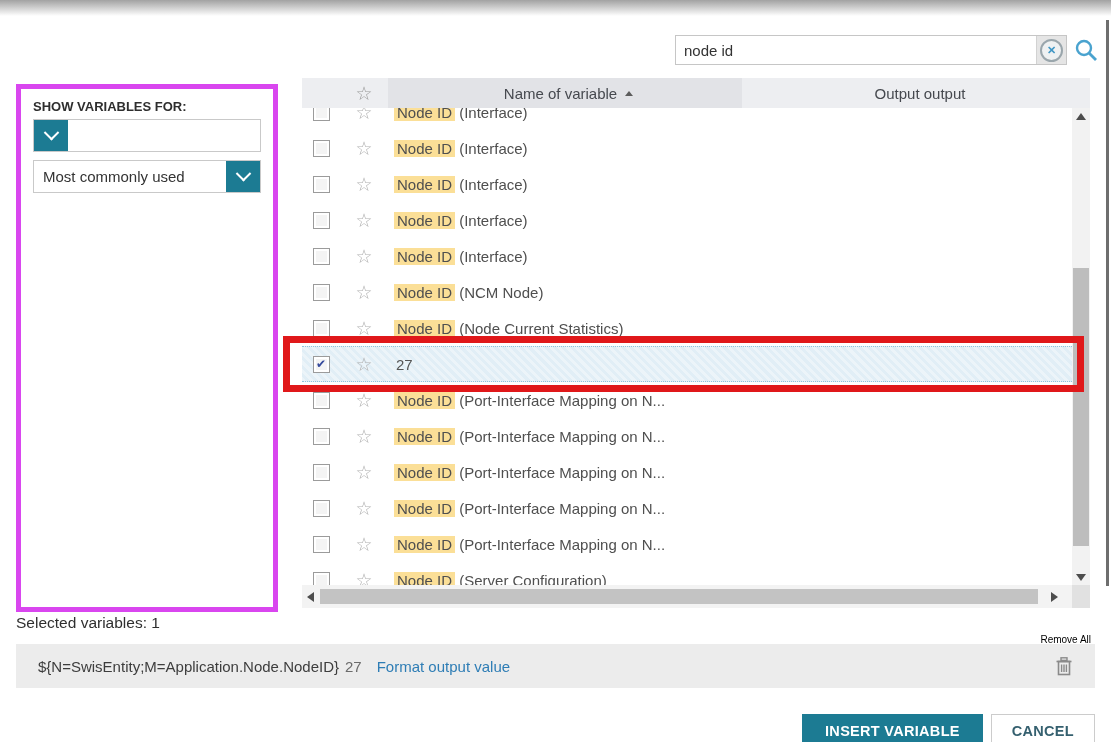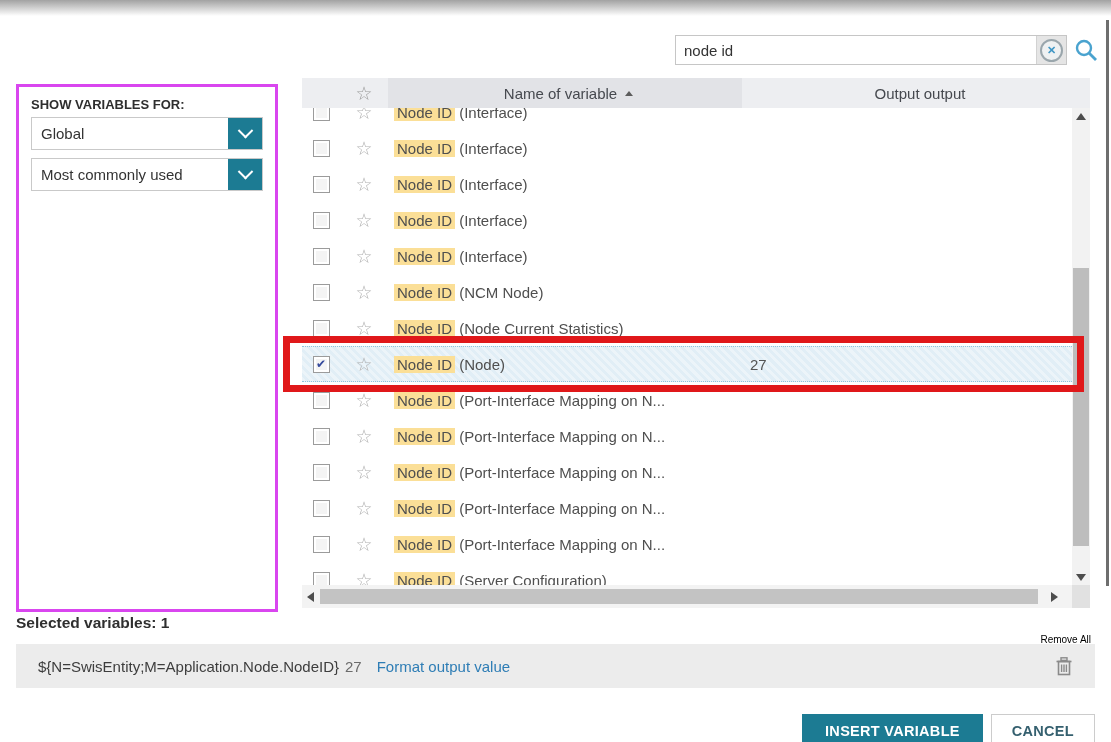--- a/index.html
+++ b/index.html
@@ -19,21 +19,21 @@
   .search-box{display:flex;align-items:stretch;width:392px;height:30px;border:1px solid #c6c6c6;background:#fff;box-sizing:border-box;}
   .search-box input{flex:1;border:0;outline:none;padding:0 8px;font-size:15px;color:#333;
                     font-family:"Liberation Sans",sans-serif;background:transparent;}
   .clear-btn{width:29px;background:#e5e5e5;border-left:1px solid #d2d2d2;display:flex;align-items:center;justify-content:center;cursor:pointer;}
   .clear-circle{width:19px;height:19px;border:2px solid #9aa6ac;border-radius:50%;display:flex;align-items:center;justify-content:center;
                 color:#3f96c4;font-size:11px;font-weight:bold;line-height:1;background:#eef1f2;}
   .search-icon{margin-left:6px;cursor:pointer;display:flex;}
 
   
   .sidebar{position:absolute;left:16px;top:84px;width:262px;height:528px;background:#fff;
-           border:3px solid #d946ef;box-sizing:border-box;padding:6px 12px;}
+           border:5px solid #d946ef;box-sizing:border-box;padding:6px 12px;}
   .side-label{font-size:13px;font-weight:bold;color:#2e2e2e;margin:4px 0 5px 0;}
   .select{display:flex;height:33px;border:1px solid #c9c9c9;background:#fff;box-sizing:border-box;
           align-items:stretch;cursor:pointer;margin-bottom:8px;}
   .select .val{flex:1;display:flex;align-items:center;padding-left:9px;font-size:15px;color:#333;}
   .select .dd{width:34px;background:#1c7b93;display:flex;align-items:center;justify-content:center;}
   .chev{width:9px;height:9px;border-right:2px solid #fff;border-bottom:2px solid #fff;
         transform:rotate(45deg) translate(-2px,-2px);}
 
   
   .grid-header{position:absolute;left:302px;top:78px;width:788px;height:30px;display:flex;
@@ -72,21 +72,21 @@
   .hscroll{position:absolute;left:302px;top:585px;width:770px;height:23px;background:#f3f3f3;}
   .hthumb{position:absolute;left:18px;top:4px;width:718px;height:15px;background:#c3c3c3;}
   .h-btn{position:absolute;top:0;width:16px;height:23px;display:flex;align-items:center;justify-content:center;cursor:pointer;}
   .corner{position:absolute;left:1072px;top:585px;width:18px;height:23px;background:#e1e1e1;}
 
   
   .red-rect{position:absolute;left:283px;top:336px;width:801px;height:56px;box-sizing:border-box;
             border:7px solid #e0181a;pointer-events:none;z-index:40;}
 
   
-  .sel-line{position:absolute;left:16px;top:614px;font-size:15.5px;font-weight:bold;color:#2f2f2f;}
+  .sel-line{position:absolute;left:16px;top:614px;font-size:15.5px;font-weight:normal;color:#2f2f2f;}
   .remove-all{position:absolute;right:20px;top:634px;font-size:10px;color:#000000;text-decoration:none;}
   .expr-bar{position:absolute;left:16px;top:644px;width:1079px;height:44px;background:#ececec;
             display:flex;align-items:center;box-sizing:border-box;padding:0 22px;}
   .expr{font-size:15px;color:#3d3d3d;white-space:nowrap;}
   .expr-val{font-size:15px;color:#6b6b6b;margin-left:6px;}
   .fmt-link{font-size:15px;color:#2e7db5;text-decoration:none;margin-left:15px;}
   .trash{margin-left:auto;cursor:pointer;display:flex;}
 
   .btn-row{position:absolute;left:0;top:714px;width:1095px;display:flex;justify-content:flex-end;gap:8px;}
   .btn{height:34px;font-size:14.5px;font-weight:bold;display:flex;align-items:center;justify-content:center;
@@ -113,21 +113,20 @@
       <svg width="26" height="26" viewBox="0 0 26 26">
         <circle cx="11" cy="11" r="7" fill="none" stroke="#4aa3cf" stroke-width="2.4"></circle>
         <line x1="16" y1="16" x2="23" y2="23" stroke="#4aa3cf" stroke-width="2.8"></line>
       </svg>
     </span>
   </div>
 
   <div class="sidebar">
     <div class="side-label">SHOW VARIABLES FOR:</div>
     <div class="select">
-      <span class="val">Global</span>
       <span class="dd">
           <span class="chev"></span>
         </span>
     </div>
     <div class="select">
       <span class="val">Most commonly used</span>
       <span class="dd">
           <span class="chev"></span>
         </span>
     </div>
@@ -200,21 +199,20 @@
         </div>
       <div class="c-star">☆</div>
       <div class="c-name"><span class="hl">Node ID</span><span> (Node Current Statistics)</span></div>
       <div class="c-prev"></div>
     </div>
       <div class="row selected">
       <div class="c-cb">
           <span class="cb checked"></span>
         </div>
       <div class="c-star">☆</div>
-      <div class="c-name"><span class="hl">Node ID</span><span> (Node)</span></div>
       <div class="c-prev">27</div>
     </div>
       <div class="row">
       <div class="c-cb">
           <span class="cb"></span>
         </div>
       <div class="c-star">☆</div>
       <div class="c-name"><span class="hl">Node ID</span><span> (Port-Interface Mapping on N...</span></div>
       <div class="c-prev"></div>
     </div>

